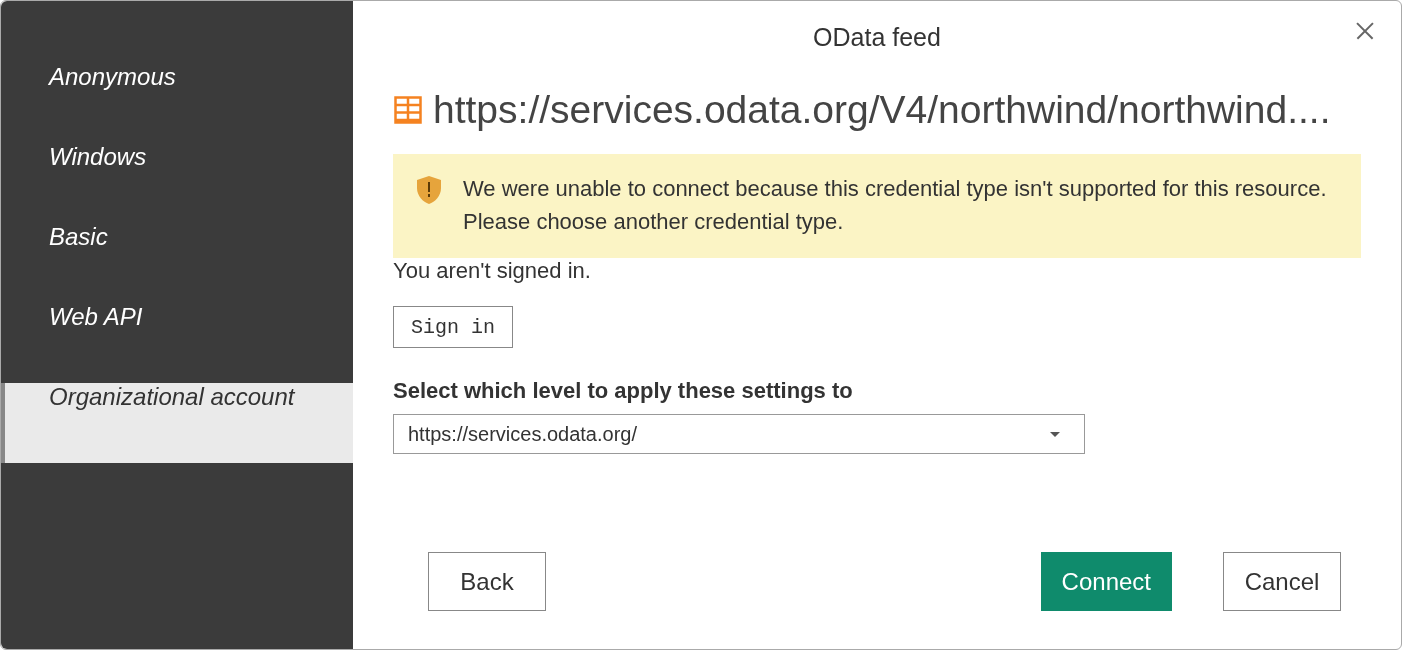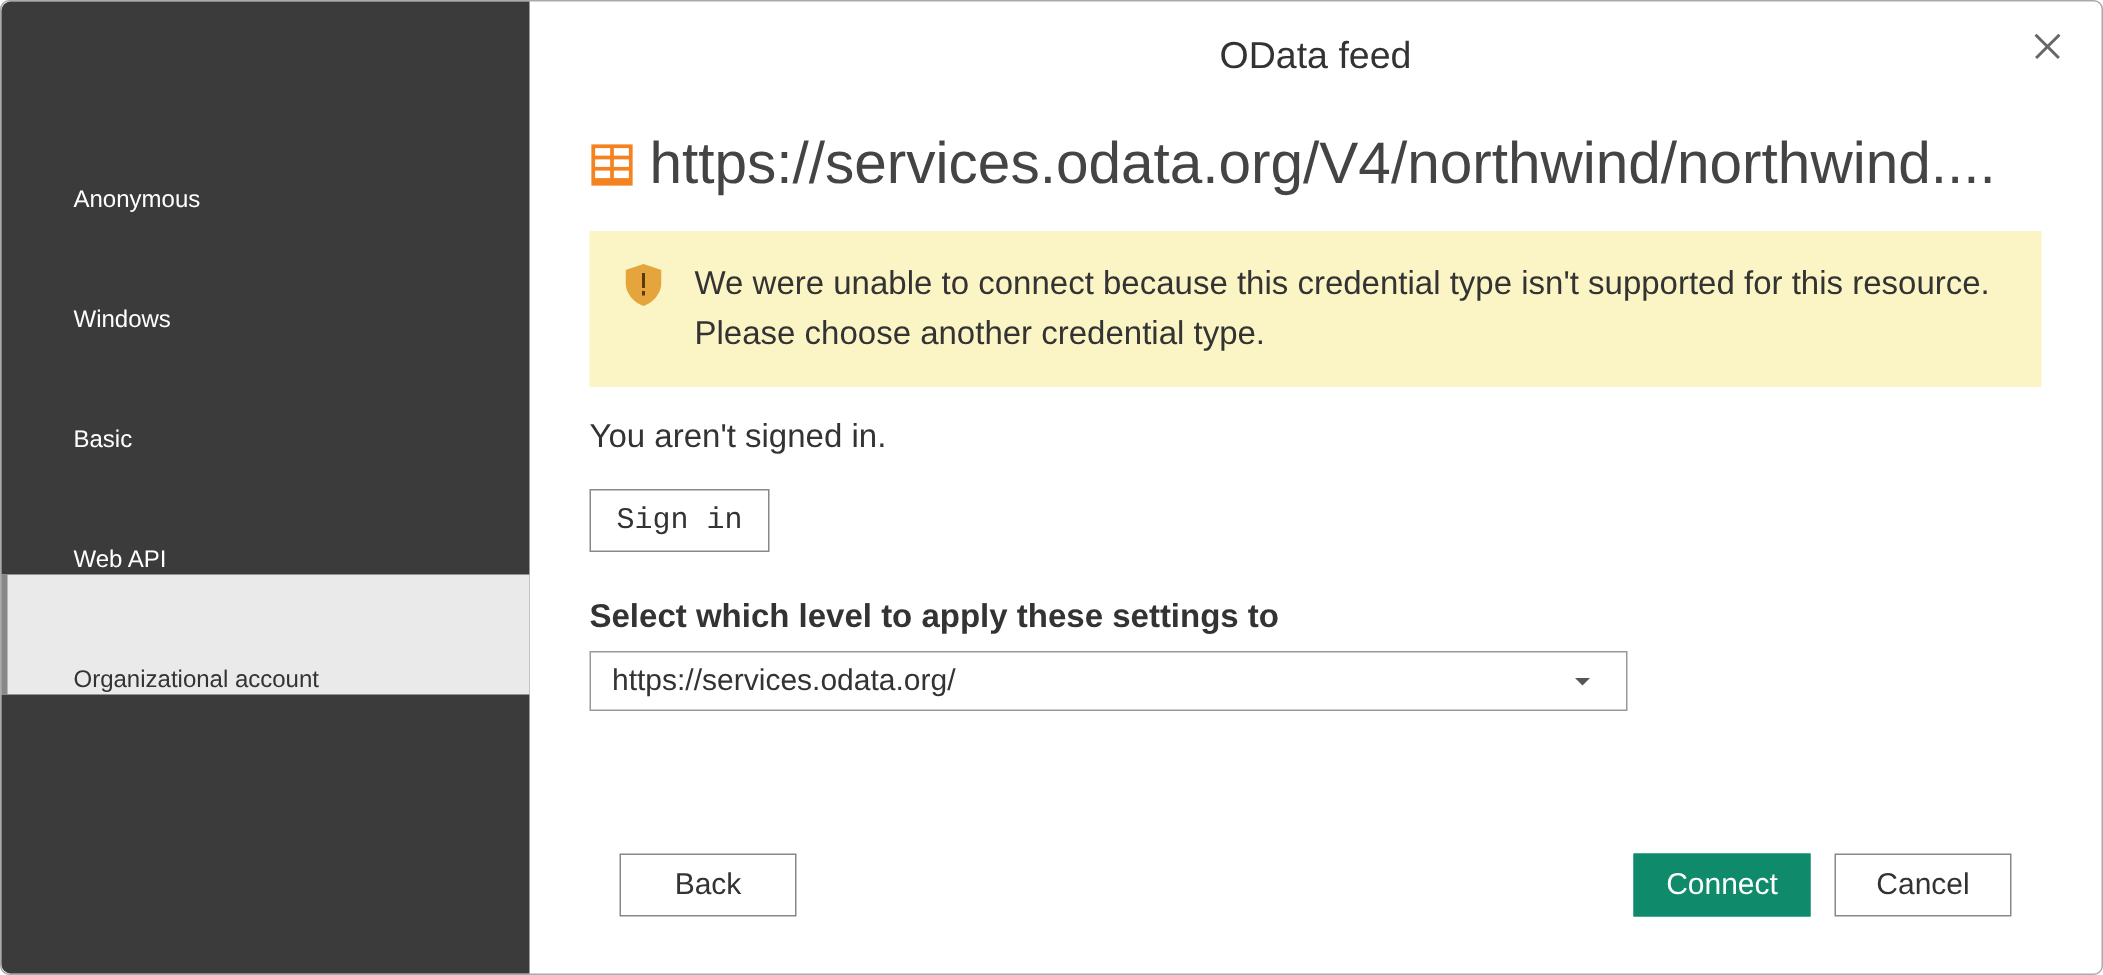--- a/index.html
+++ b/index.html
@@ -47,25 +47,26 @@
     .sidebar {
       width: 352px;
       background: #3b3b3b;
       padding-top: 62px;
       border-top-left-radius: 6px;
       border-bottom-left-radius: 6px;
     }
     .sidebar-item {
       height: 80px;
       display: flex;
-      align-items: flex-end;
+      align-items: flex-start;
       padding-left: 48px;
-      font-size: 16px;
+      font-size: 24px;
       color: #fff;
       cursor: pointer;
+      font-style: italic;
     }
     .sidebar-item.selected {
       background: #eaeaea;
       color: #333;
       border-left: 4px solid #888;
       padding-left: 44px;
     }
 
     .main {
       flex: 1;
@@ -104,21 +105,20 @@
     }
 
     .warning-banner {
       background: #fbf4c5;
       padding: 18px 24px 20px 24px;
       display: flex;
       align-items: flex-start;
       font-size: 22px;
       color: #333;
       line-height: 1.5;
-      margin-bottom: 20px;
     }
     .warning-shield {
       width: 24px;
       height: 28px;
       margin-right: 22px;
       margin-top: 4px;
       flex-shrink: 0;
     }
 
     .status-text {
@@ -169,37 +169,38 @@
     .footer {
       position: absolute;
       bottom: 38px;
       left: 60px;
       right: 60px;
       display: flex;
       justify-content: space-between;
       align-items: center;
     }
     .btn {
-      height: 42px;
+      height: 59px;
       min-width: 118px;
       border: 1px solid #888;
       background: #fff;
-      font-size: 20px;
+      font-size: 24px;
       color: #333;
       cursor: pointer;
       padding: 0 20px;
+      margin-left: 15px;
     }
     .btn.primary {
       background: #0f8b6c;
       color: #fff;
       border: 1px solid #0f8b6c;
     }
     .footer-right {
       display: flex;
-      gap: 16px;
+      gap: 36px;
     }
   </style>
 </head>
 <body>
 
 <div class="dialog">
 
   <div class="close-x"></div>
 
   <div class="sidebar">

